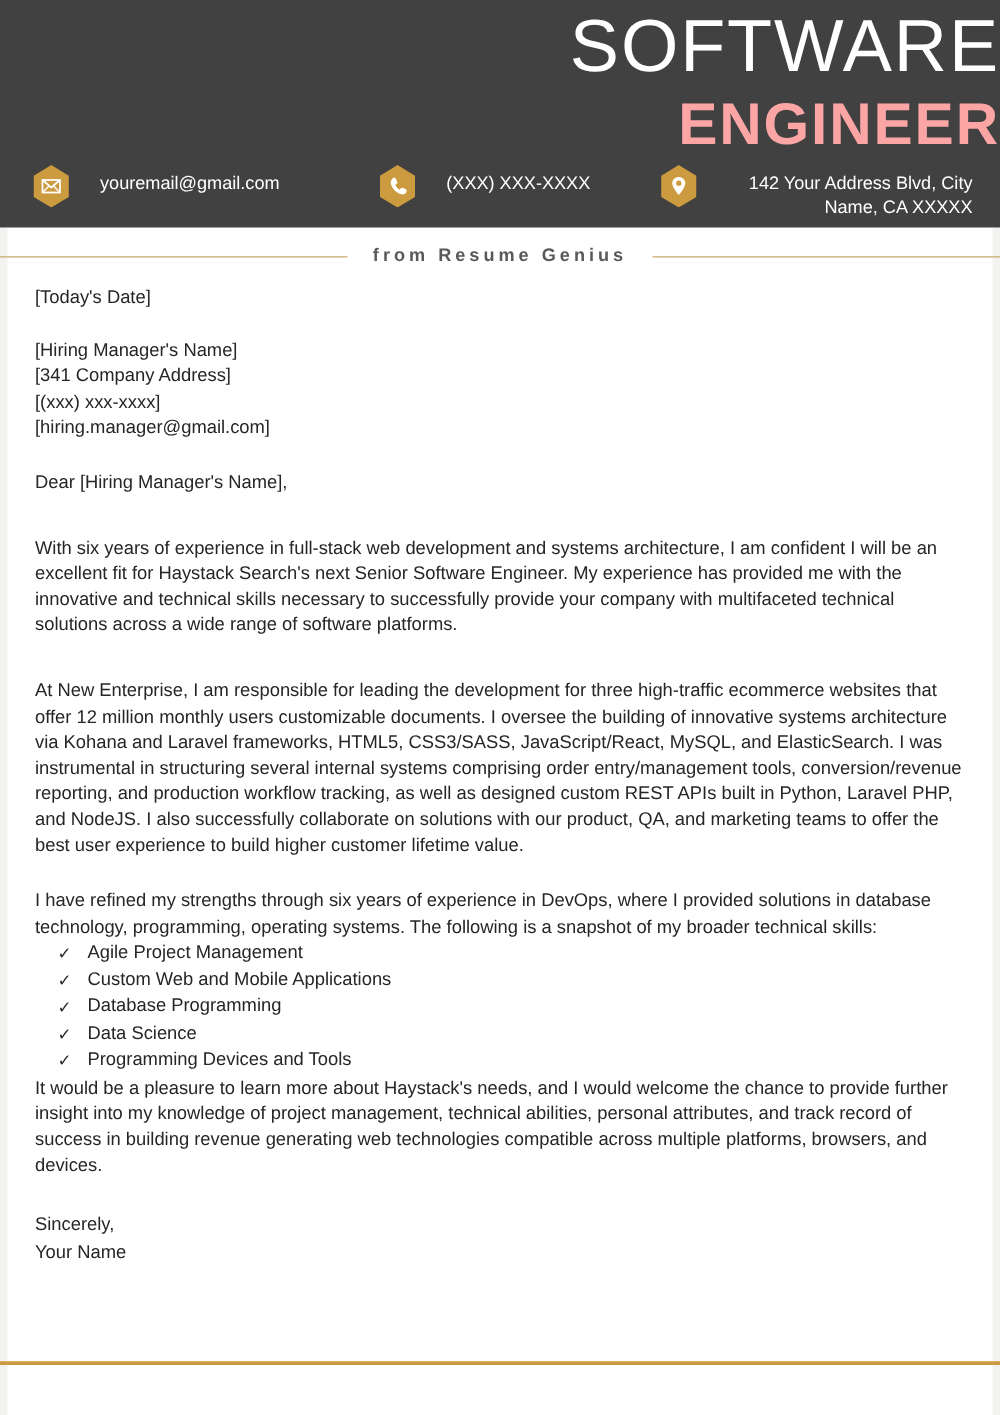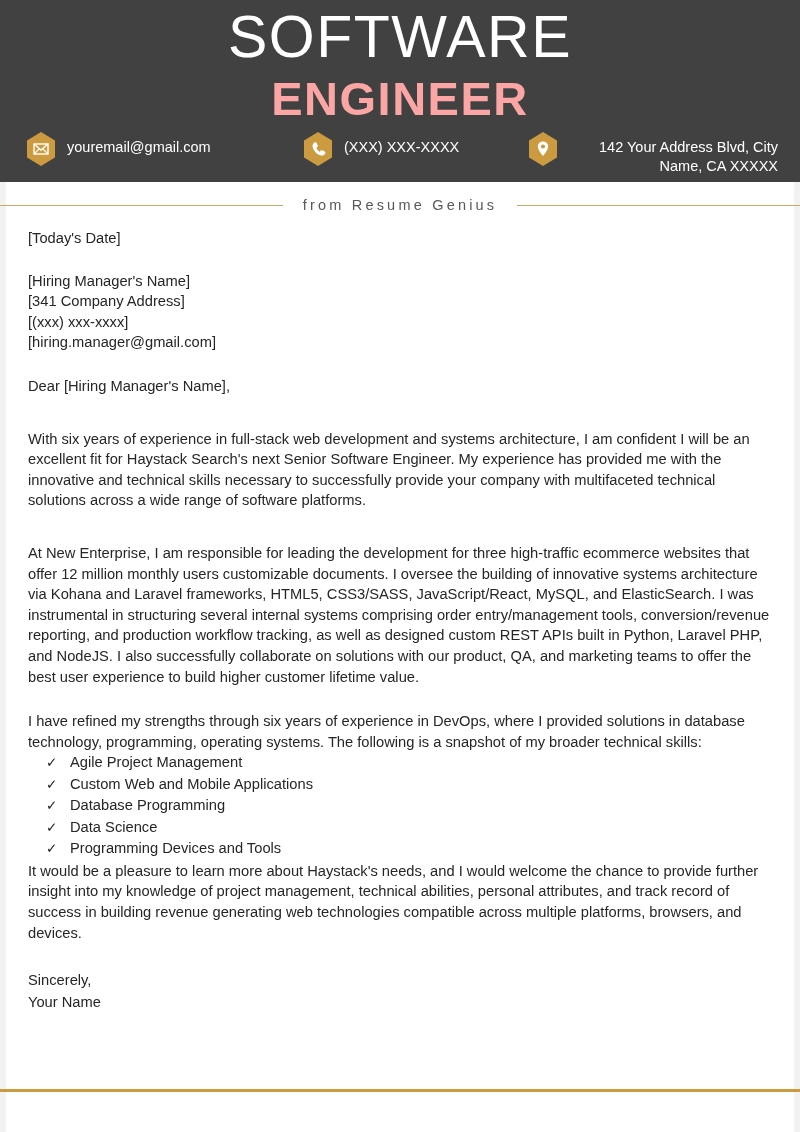--- a/index.html
+++ b/index.html
@@ -38,21 +38,21 @@
   
   .header {
     position: relative;
     height: 182px;
     background: #414141;
     box-sizing: border-box;
     padding: 0;
     overflow: hidden;
   }
   .title-block {
-    text-align: center;
+    text-align: right;
     padding-top: 6px;
   }
   .title-line1 {
     font-size: 59px;
     line-height: 62px;
     letter-spacing: 1.5px;
     color: #ffffff;
     font-weight: 400;
     font-family: "Liberation Sans", sans-serif;
   }
@@ -69,21 +69,21 @@
     position: absolute;
     left: 0;
     right: 0;
     top: 136px;
     display: flex;
     align-items: flex-start;
   }
   .contact-item {
     display: flex;
     align-items: flex-start;
-    gap: 11px;
+    gap: 24px;
   }
   .ci-email { width: 290px; padding-left: 26px; box-sizing: border-box; }
   .ci-phone { width: 230px; padding-left: 13px; box-sizing: border-box; }
   .ci-addr  { flex: 1; padding-left: 8px; padding-right: 22px; box-sizing: border-box; justify-content: flex-start; }
 
   .hex {
     width: 30px;
     height: 34px;
     flex: 0 0 30px;
     position: relative;
@@ -116,20 +116,21 @@
     height: 1px;
     background: #c9a96a;
   }
   .brandbar .brand-text {
     font-size: 14.5px;
     letter-spacing: 3.2px;
     color: #595959;
     padding: 0 20px;
     white-space: nowrap;
     font-family: "Liberation Sans", sans-serif;
+    font-weight: bold;
   }
 
   
   .body-wrap {
     padding: 0 30px 0 28px;
     box-sizing: border-box;
   }
   .txt {
     font-size: 14.7px;
     line-height: 20.6px;

